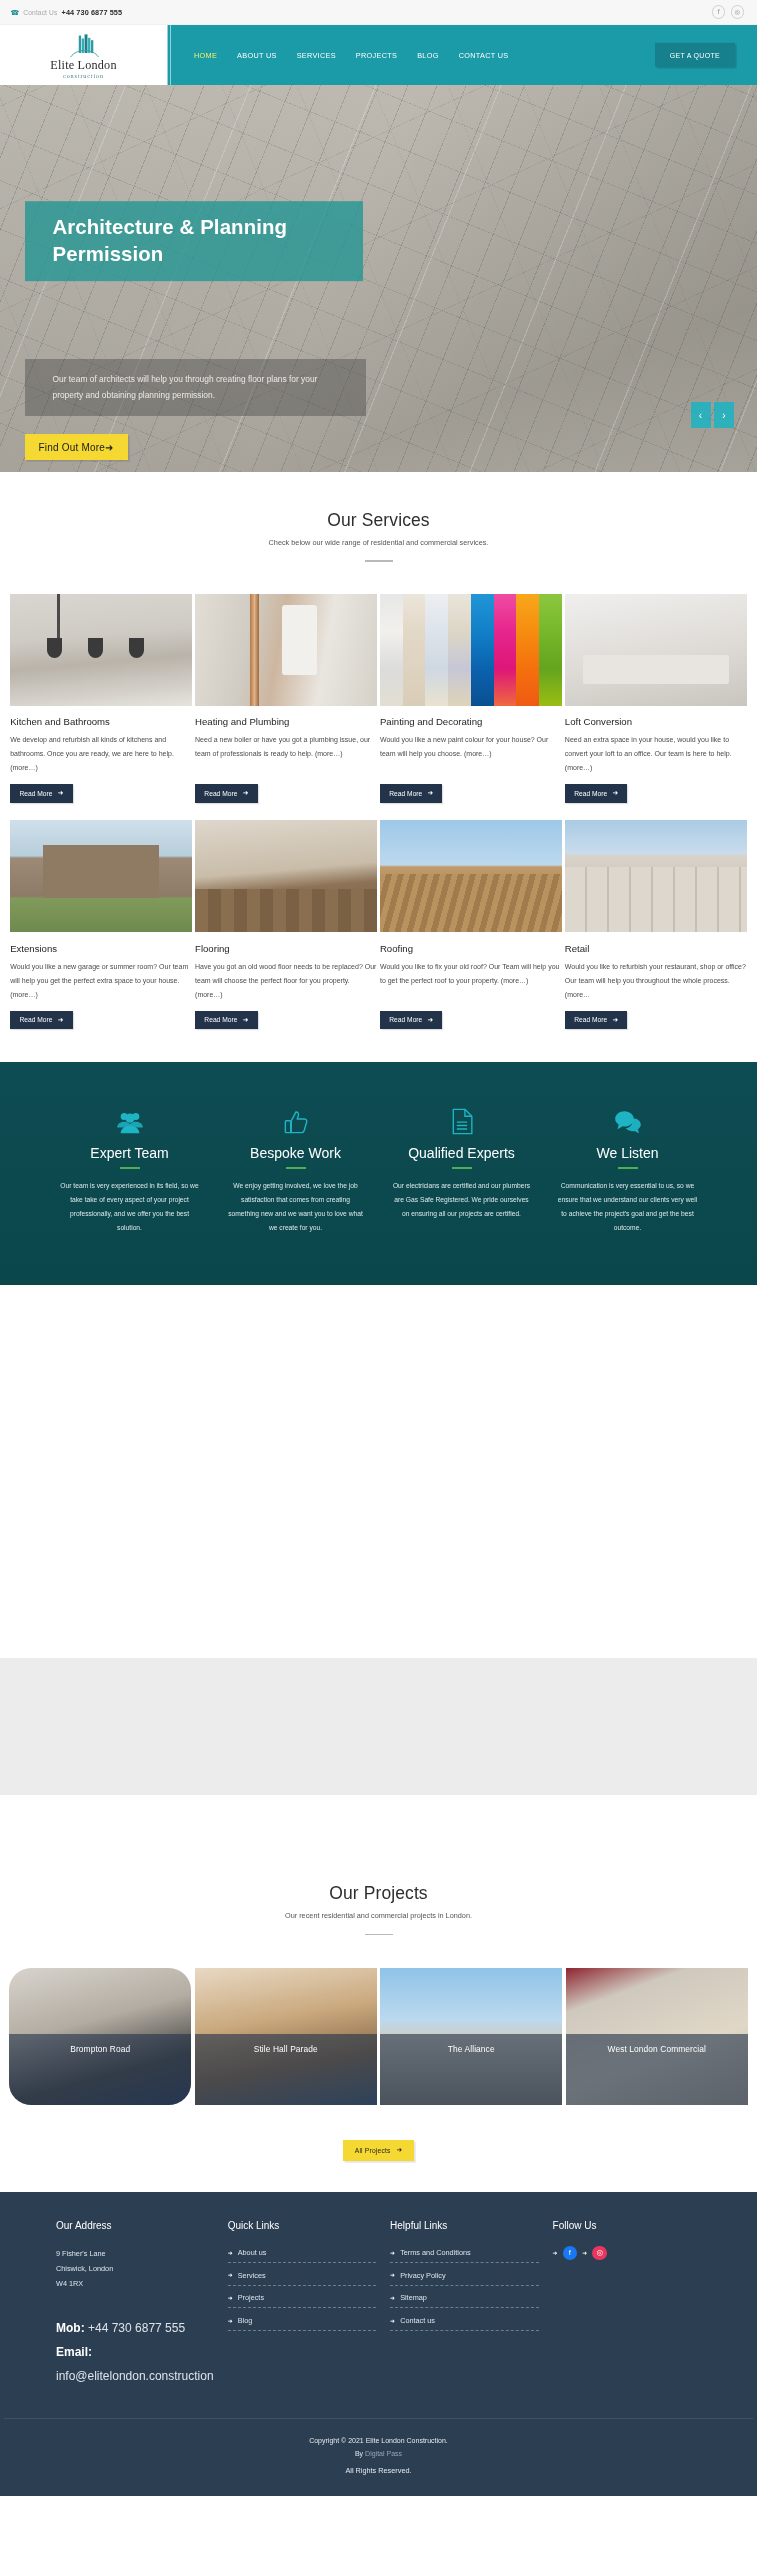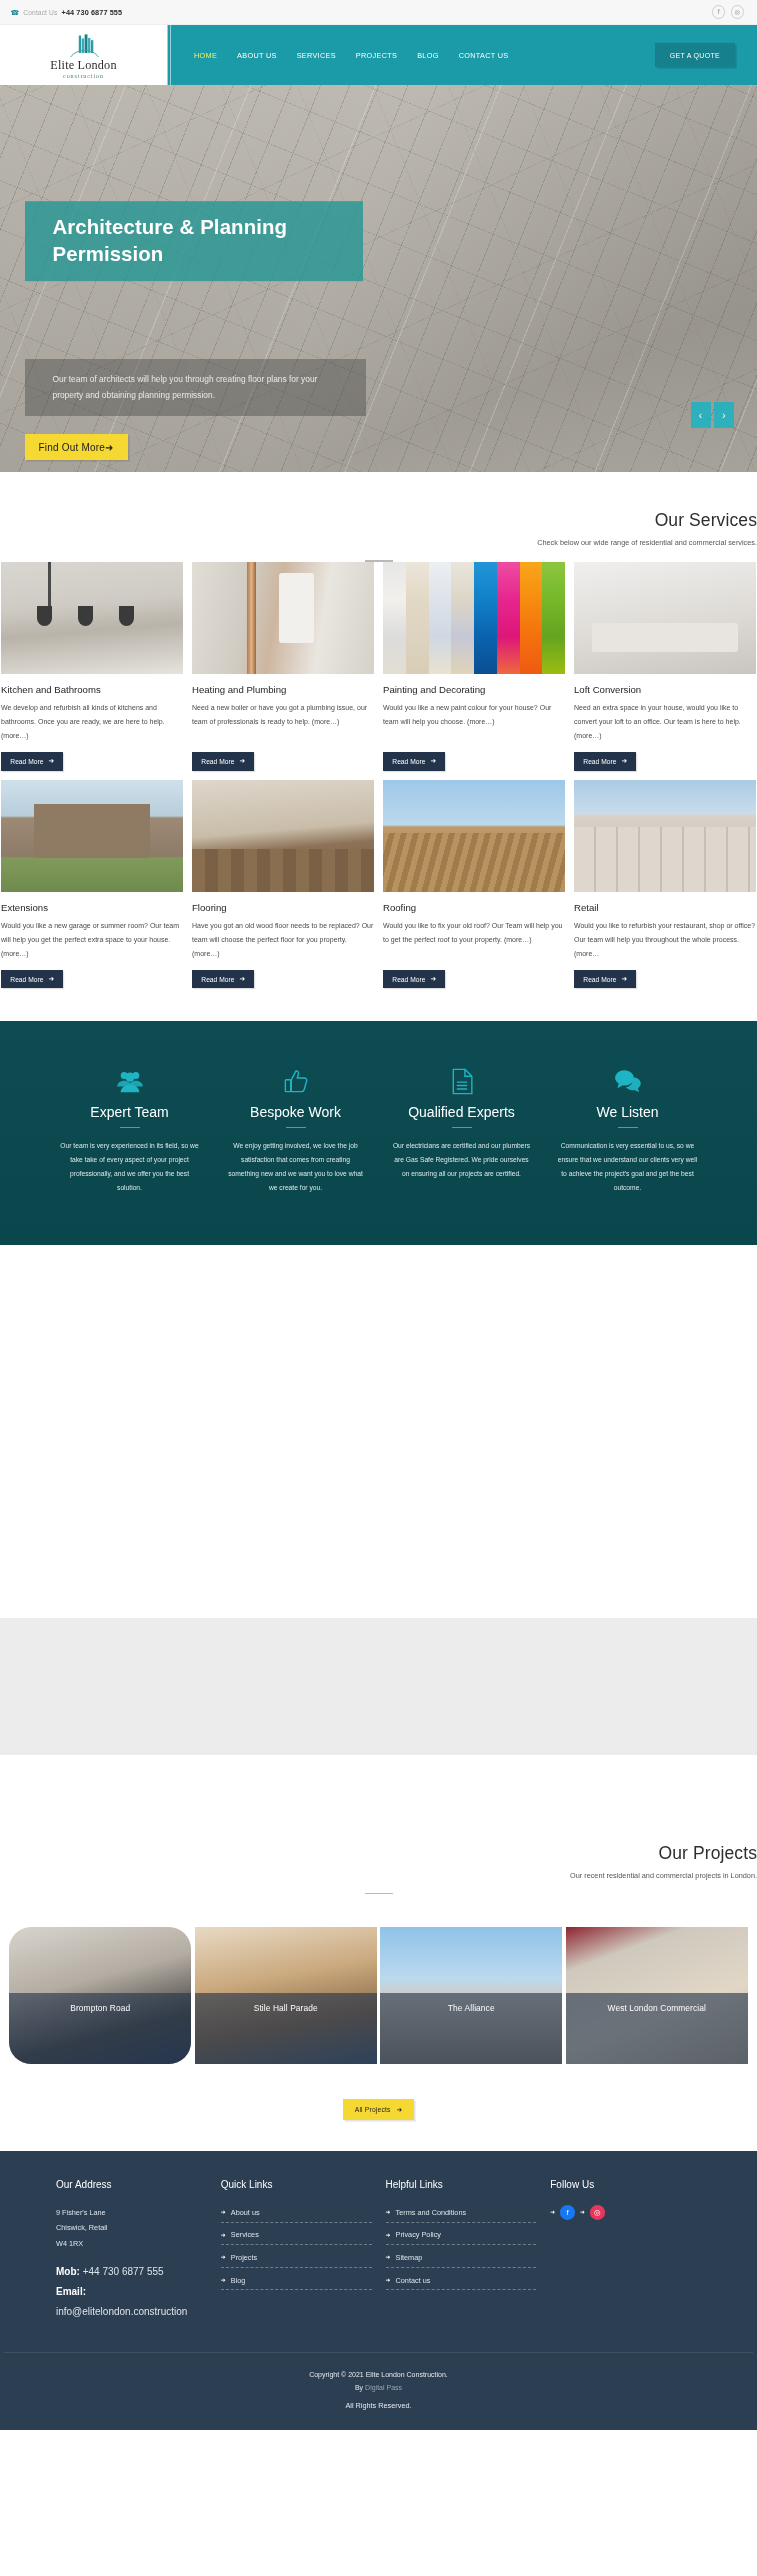--- a/index.html
+++ b/index.html
@@ -114,30 +114,30 @@
     box-shadow: 1.7px 1.7px 0 rgba(0,0,0,.10);
   }
   .hero-nav { position: absolute; right: 23px; bottom: 44px; display: flex; gap: 3.5px; }
   .hero-arrow {
     width: 20px; height: 26px; background: rgba(20,180,195,.82);
     color: #fff; border: none; cursor: pointer;
     display: flex; align-items: center; justify-content: center; font-size: 10px;
   }
 
   
-  .section-head { text-align: right; }
+  .section-head { text-align: center; }
   .section-title { font-size: 17.5px; color: #2e2e2e; font-weight: normal; letter-spacing: 0.1px; }
   .section-sub { font-size: 7.3px; color: #555; margin-top: 7px; }
   .section-rule { width: 28px; height: 1.2px; background: #b9b9b9; margin: 13.4px auto 0; }
 
   
   .services { background: #fff; padding: 38px 0 33px; }
   .svc-grid {
     display: grid; grid-template-columns: repeat(4, 182px);
-    justify-content: center; column-gap: 2.9px; row-gap: 17.5px;  gap: 9px;
+    justify-content: center; column-gap: 2.9px; row-gap: 17.5px; margin-top: 32px;
   }
   .svc-card { width: 182px; }
   .svc-img { width: 182px; height: 112px; background: #ddd; position: relative; overflow: hidden; }
   .svc-title { font-size: 9.6px; color: #252525; margin: 10.5px 0 0; font-weight: normal; }
   .svc-text { font-size: 7px; color: #4a4a4a; line-height: 2.0; margin-top: 6.4px; min-height: 42px; }
   .read-more {
     display: inline-flex; align-items: center; gap: 5.2px;
     background: #22334a; color: #fff; border: none; cursor: pointer;
     font-size: 6.7px; padding: 5.2px 9.3px; margin-top: 8.7px;
     box-shadow: 1.2px 1.2px 0 rgba(0,0,0,.12);
@@ -205,21 +205,21 @@
   }
 
   
   .footer { background: #2c3e52; color: #e9eef3; padding: 28px 4px 0; }
   .footer-grid {
     display: grid; grid-template-columns: repeat(4, 1fr);
     max-width: 697px; margin: 0 auto; padding: 0 26px; column-gap: 14px;
   }
   .f-title { font-size: 10px; font-weight: normal; color: #ffffff; margin-bottom: 15px; }
   .f-addr { font-size: 7.3px; line-height: 2.1; color: #dde4ea; }
-  .f-contact { margin-top: 11px; font-size: 10px; line-height: 2.0; color: #dde4ea; }
+  .f-contact { margin-top: 24px; font-size: 12px; line-height: 2.0; color: #dde4ea; }
   .f-contact b { color: #ffffff; }
   .f-list { list-style: none; }
   .f-li { padding: 1.2px 0 4.7px; border-bottom: 0.6px dashed rgba(255,255,255,.32); margin-bottom: 5.2px; }
   .f-link {
     color: #dde4ea; font-size: 7.3px; text-decoration: none;
     display: inline-flex; align-items: center; gap: 5.2px; cursor: pointer;
   }
   .f-arrow { color: #ffffff; font-size: 5.8px; }
   .social-row { display: flex; align-items: center; gap: 5.2px; margin-top: 2.3px; }
   .sc-arrow { color: #ffffff; font-size: 5.8px; }
@@ -507,21 +507,21 @@
   </div>
 </section>
 
 <footer class="footer">
   <div class="footer-grid">
 
     <div>
       <h3 class="f-title">Our Address</h3>
       <div class="f-addr">
         <div>9 Fisher's Lane</div>
-        <div>Chiswick, Retail</div>
+        <div>Chiswick, London</div>
         <div>W4 1RX</div>
       </div>
       <div class="f-contact">
         <div>
           <b>Mob:</b>
           <span>+44 730 6877 555</span>
         </div>
         <div>
           <b>Email:</b>
           <span>info@elitelondon.construction</span>

